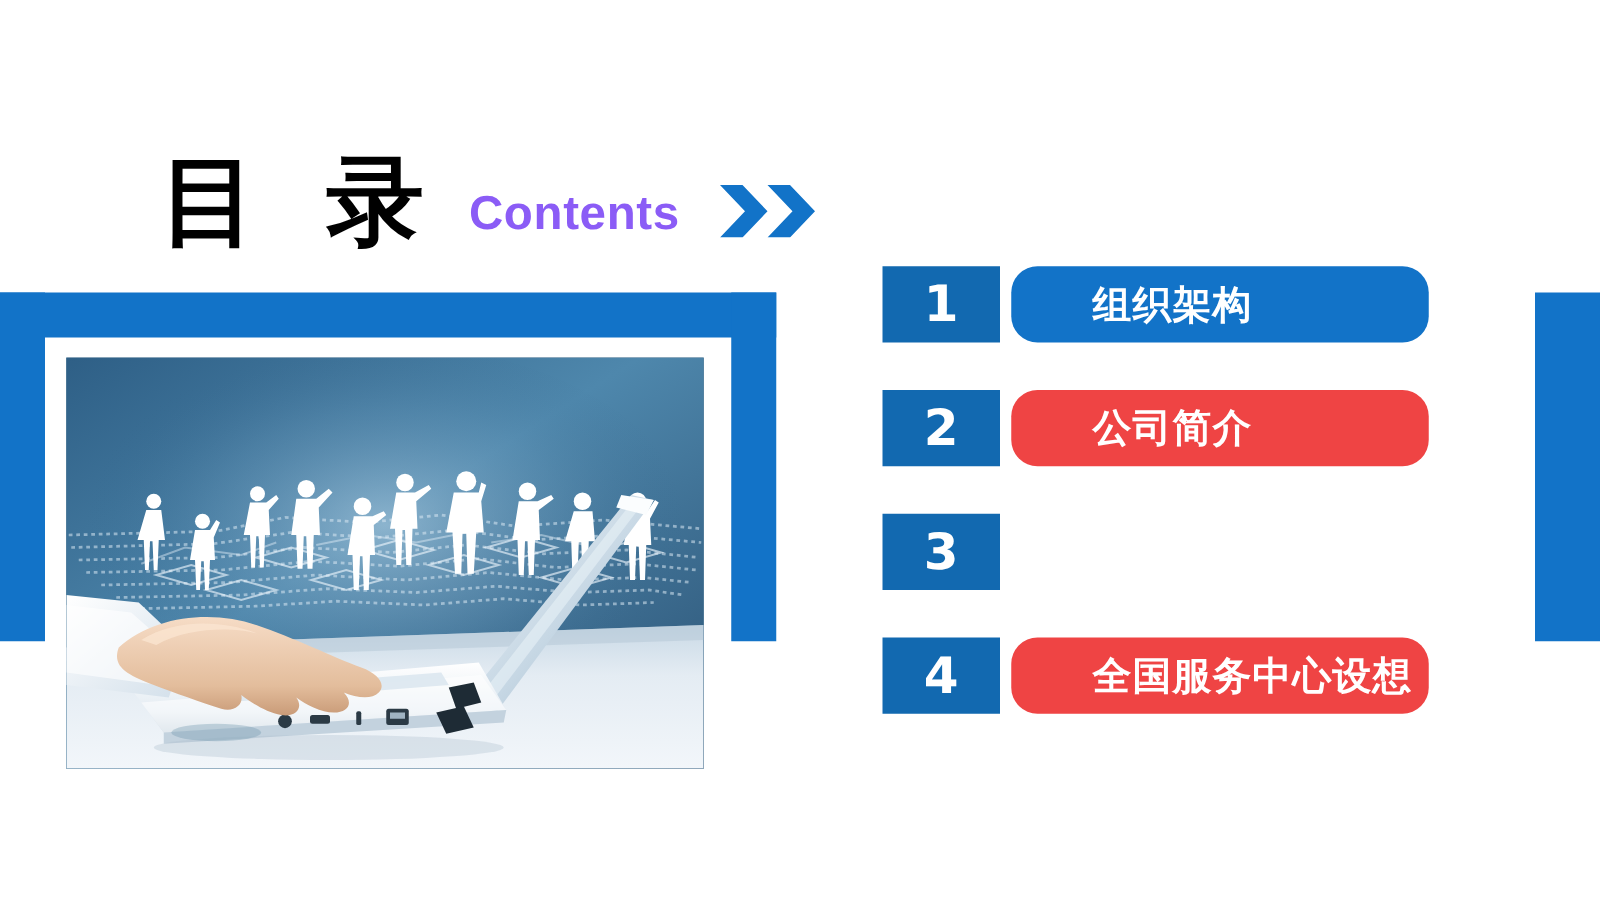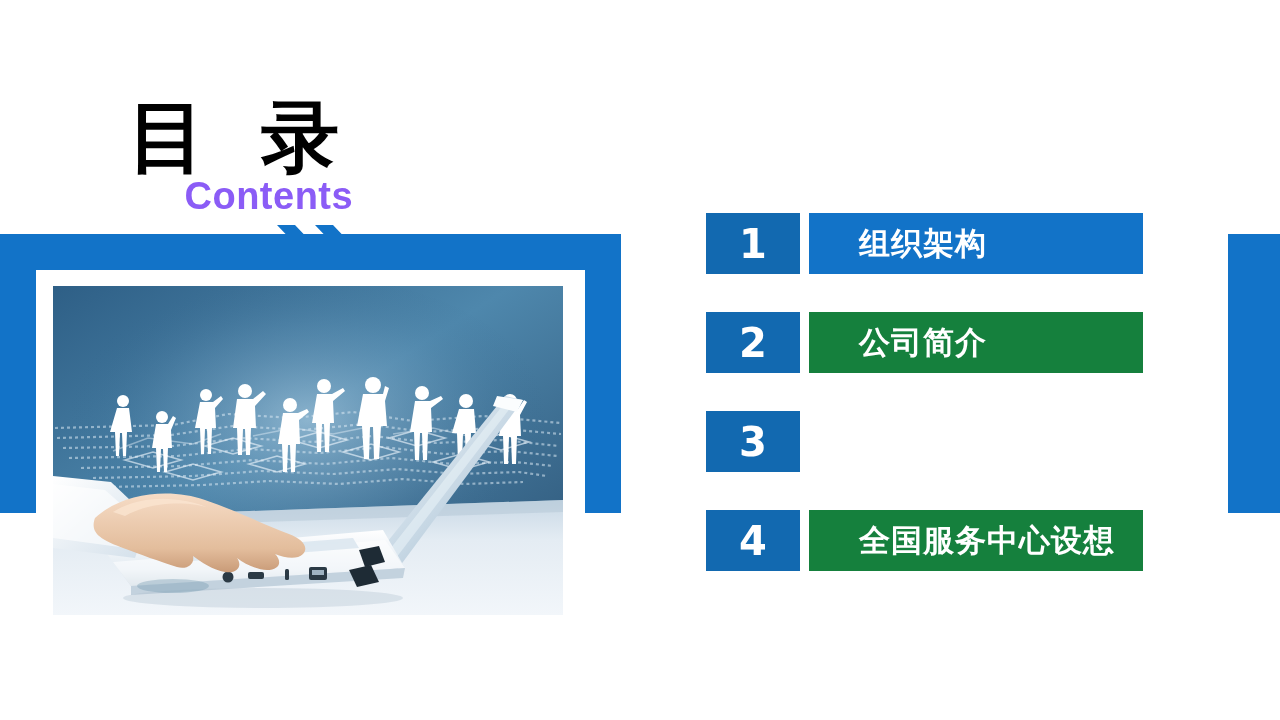--- a/index.html
+++ b/index.html
@@ -16,21 +16,20 @@
   }
 
   
   #title-block {
     position: absolute;
     left: 128px;
     top: 100px;
     height: 100px;
     display: flex;
     align-items: flex-end;
-    flex-direction: column;
   }
   #title-cn {
     font-family: "DejaVu Sans", "Liberation Sans", sans-serif;
     font-size: 78px;
     font-weight: 700;
     color: #000000;
     line-height: 0.96;
     letter-spacing: 14px;
     white-space: pre;
   }
@@ -128,29 +127,30 @@
     justify-content: center;
     line-height: 1;
   }
   .row-label {
     flex: 1 1 auto;
     margin-left: 9px;
     background: #1273C8;
     color: #ffffff;
     display: flex;
     align-items: center;
-    padding-left: 50px;
+    padding-left: 65px;
     box-sizing: border-box;
     font-family: "DejaVu Sans", "Liberation Sans", sans-serif;
     font-size: 31px;
     font-weight: 700;
     letter-spacing: 1px;
     white-space: nowrap;
-  }
-  .content-row.highlight .row-label { background: #15803d; }
+    border-radius: 21px;
+  }
+  .content-row.highlight .row-label { background: #ef4444; }
 </style>
 </head>
 <body>
 
 <div id="title-block">
   <div id="title-cn">目 录</div>
   <div id="title-en">Contents</div>
   <div id="title-chevrons">
     <svg width="76" height="42" viewBox="0 0 76 42" xmlns="http://www.w3.org/2000/svg" aria-hidden="true">
       <polygon points="0,0 18,0 38,21 18,42 0,42 20,21" fill="#1273C8"></polygon>

